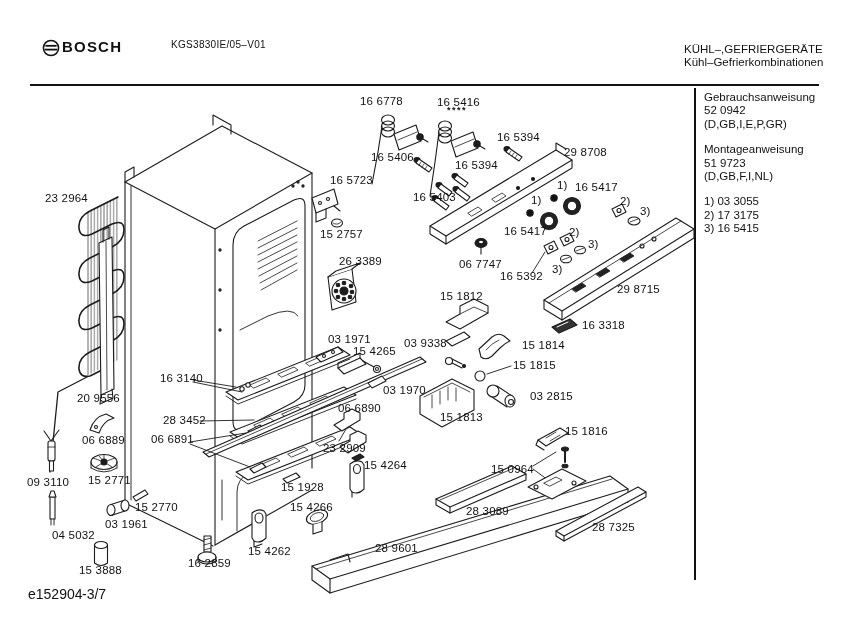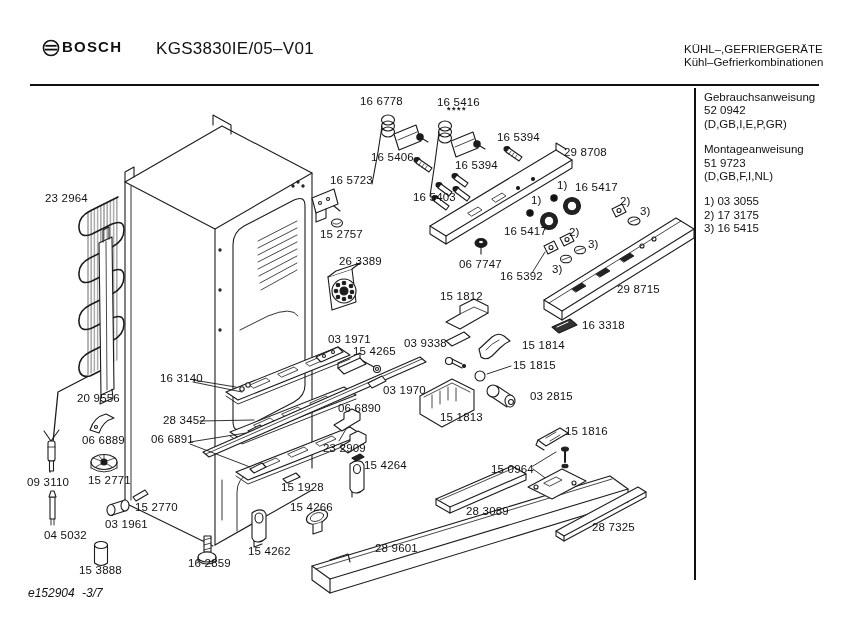--- a/index.html
+++ b/index.html
@@ -3,27 +3,27 @@
 <meta charset="utf-8">
 <style>
   html,body{margin:0;padding:0;}
   body{width:847px;height:635px;background:#fff;position:relative;overflow:hidden;
        font-family:"Liberation Sans",sans-serif;color:#111;}
   .abs{position:absolute;}
   .lbl{position:absolute;font-size:11.5px;white-space:nowrap;letter-spacing:.2px;color:#111;}
   .marker{position:absolute;font-size:11.5px;white-space:nowrap;color:#111;}
   .stars{position:absolute;font-size:9px;font-weight:bold;letter-spacing:1.5px;color:#111;}
   .brand{position:absolute;left:62px;top:38px;font-size:15px;font-weight:bold;letter-spacing:1.2px;}
-  .model{position:absolute;left:156px;top:39px;font-size:17px;letter-spacing:.3px;}
+  .model{position:absolute;left:171px;top:39px;font-size:10px;letter-spacing:.3px;}
   .titleblock{position:absolute;left:684px;top:31px;font-size:11.5px;line-height:12.5px;margin-top:12px;}
   .rule{position:absolute;left:30px;top:84px;width:789px;height:2px;background:#111;}
   .sep{position:absolute;left:694px;top:88px;width:2px;height:492px;background:#111;}
   .info{position:absolute;left:704px;top:91px;font-size:11.5px;line-height:13.4px;}
   .info .gap{height:12px;}
-  .footer{position:absolute;top:586px;font-size:12px;font-style:italic;}
+  .footer{position:absolute;top:586px;font-size:14px;}
   svg.art{position:absolute;left:0;top:0;width:847px;height:635px;}
 </style>
 </head>
 <body>
 
 <div>
   <svg class="abs" style="left:42px;top:39px" width="18" height="18" viewBox="0 0 18 18">
     <circle cx="9" cy="9" r="7.6" fill="none" stroke="#111" stroke-width="1.5"></circle>
     <line x1="3.4" y1="6.8" x2="14.6" y2="6.8" stroke="#111" stroke-width="1.8"></line>
     <line x1="2.6" y1="10.6" x2="15.4" y2="10.6" stroke="#111" stroke-width="1.8"></line>
@@ -436,21 +436,21 @@
   <span class="lbl" style="left:565px;top:425px">15 1816</span>
   <span class="lbl" style="left:364px;top:459px">15 4264</span>
   <span class="lbl" style="left:27px;top:476px">09 3110</span>
   <span class="lbl" style="left:88px;top:474px">15 2771</span>
   <span class="lbl" style="left:281px;top:481px">15 1928</span>
   <span class="lbl" style="left:491px;top:463px">15 0964</span>
   <span class="lbl" style="left:466px;top:505px">28 3089</span>
   <span class="lbl" style="left:135px;top:501px">15 2770</span>
   <span class="lbl" style="left:105px;top:518px">03 1961</span>
   <span class="lbl" style="left:290px;top:501px">15 4266</span>
-  <span class="lbl" style="left:44px;top:529px">04 5032</span>
+  <span class="lbl" style="left:52px;top:529px">04 5032</span>
   <span class="lbl" style="left:592px;top:521px">28 7325</span>
   <span class="lbl" style="left:375px;top:542px">28 9601</span>
   <span class="lbl" style="left:79px;top:564px">15 3888</span>
   <span class="lbl" style="left:188px;top:557px">16 2859</span>
   <span class="lbl" style="left:248px;top:545px">15 4262</span>
 
   <span class="marker" style="left:557px;top:179px">1)</span>
   <span class="marker" style="left:531px;top:194px">1)</span>
   <span class="marker" style="left:620px;top:195px">2)</span>
   <span class="marker" style="left:640px;top:205px">3)</span>

